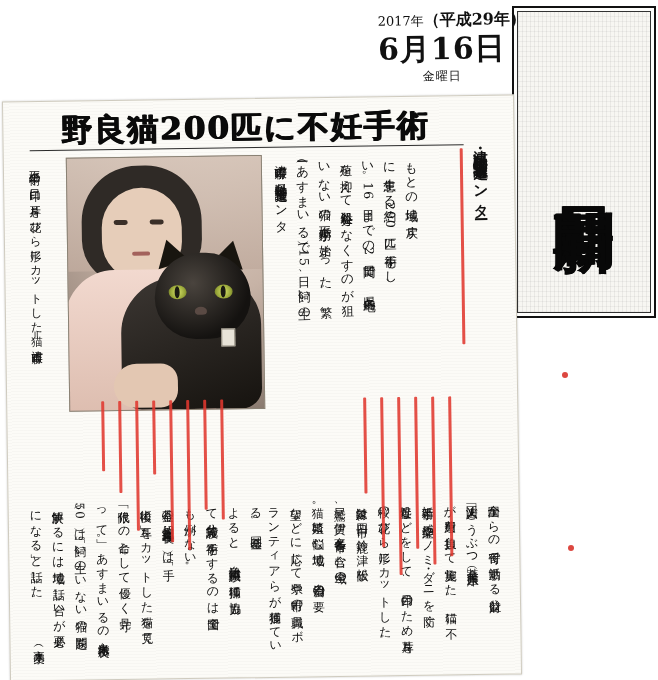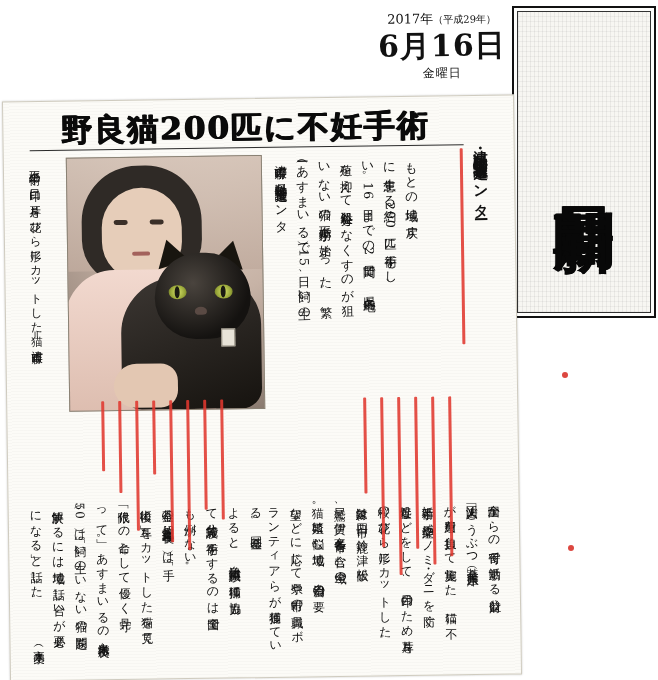--- a/index.html
+++ b/index.html
@@ -61,21 +61,21 @@
     text-align: center;
     font-family: "DejaVu Serif", serif;
     color: #111;
     transform: rotate(-0.7deg);
   }
   .date-year {
     font-size: 13px;
     letter-spacing: 0px;
     white-space: nowrap;
   }
-  .date-year .gengo { font-size: 10px; }
+  .date-year .gengo { font-size: 16px; font-weight: bold; }
   .date-main {
     font-size: 30px;
     font-weight: bold;
     letter-spacing: 1px;
     line-height: 1.15;
     margin-top: 1px;
   }
   .date-dow {
     font-size: 12px;
     letter-spacing: 1px;

